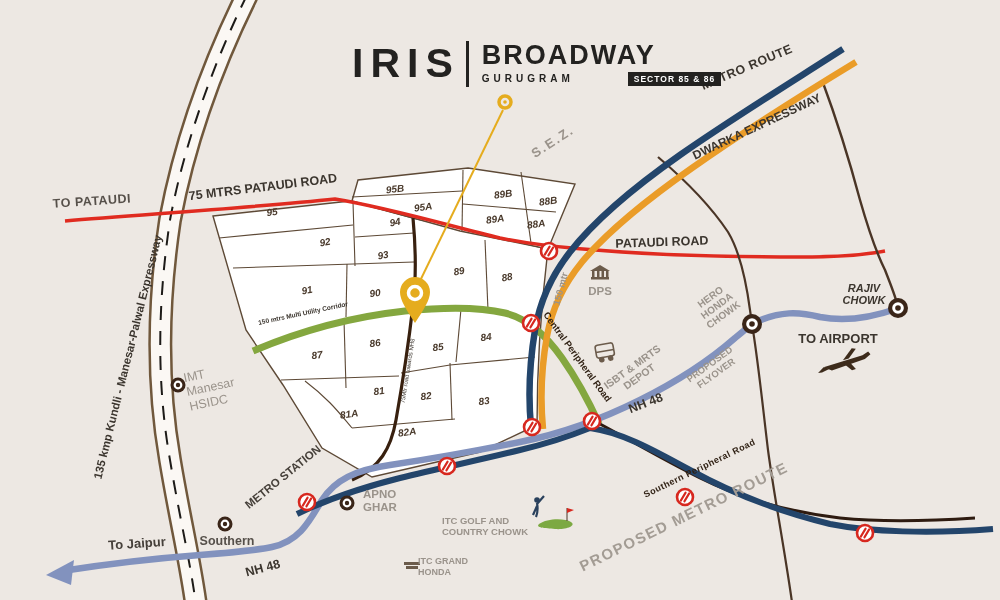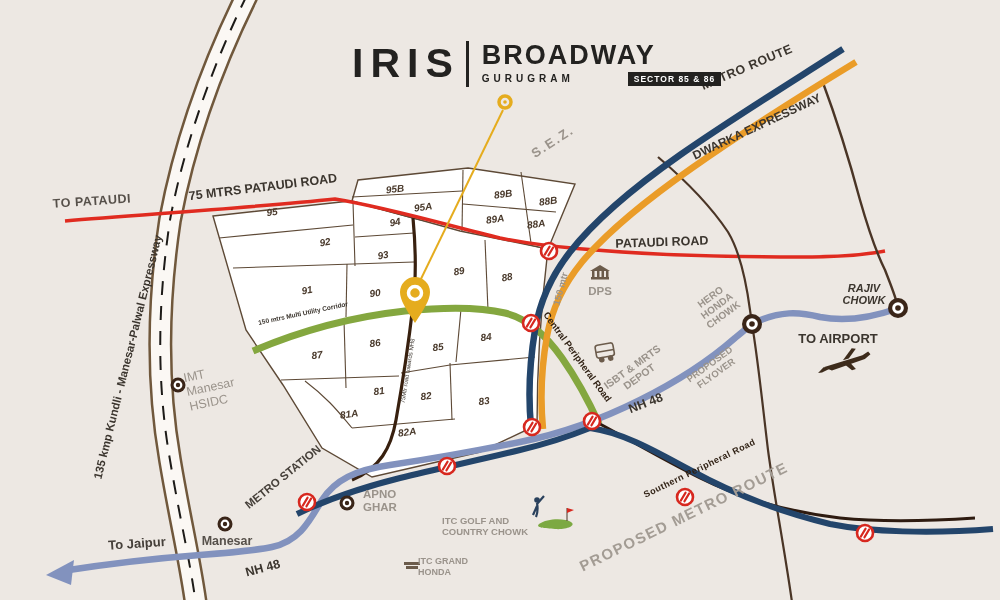--- a/index.html
+++ b/index.html
@@ -159,21 +159,21 @@
 <div class="lbl" style="left:747px;top:68px;transform:translate(-50%,-50%) rotate(-23deg);font-size:12.5px;font-weight:bold;letter-spacing:.5px;">METRO ROUTE</div>
 <div class="lbl" style="left:757px;top:127px;transform:translate(-50%,-50%) rotate(-25deg);font-size:12px;font-weight:bold;">DWARKA EXPRESSWAY</div>
 <div class="lbl gray" style="left:553px;top:142px;transform:translate(-50%,-50%) rotate(-33deg);font-size:13px;font-weight:600;letter-spacing:2px;">S.E.Z.</div>
 <div class="lbl" style="left:128px;top:357px;transform:translate(-50%,-50%) rotate(-76deg);font-size:11.5px;font-weight:bold;">135 kmp Kundli - Manesar-Palwal Expressway</div>
 <div class="lbl wrap" style="left:864px;top:294px;transform:translate(-50%,-50%);font-size:11px;font-weight:bold;width:72px;font-style:italic;">RAJIV CHOWK</div>
 <div class="lbl" style="left:838px;top:339px;transform:translate(-50%,-50%);font-size:13px;font-weight:bold;">TO AIRPORT</div>
 <div class="lbl gray" style="left:600px;top:291px;transform:translate(-50%,-50%);font-size:11.5px;font-weight:600;">DPS</div>
 <div class="lbl wrap gray" style="left:218px;top:386px;transform:translate(-50%,-50%) rotate(-12deg);font-size:12.5px;width:64px;line-height:1.15;text-align:left;">IMT Manesar HSIDC</div>
 <div class="lbl" style="left:283px;top:477px;transform:translate(-50%,-50%) rotate(-39deg);font-size:11.5px;font-weight:bold;color:#46403a;">METRO STATION</div>
 <div class="lbl wrap gray" style="left:388px;top:501px;transform:translate(-50%,-50%);font-size:11.5px;font-weight:bold;width:50px;text-align:left;line-height:1.15;">APNO GHAR</div>
-<div class="lbl" style="left:227px;top:542px;transform:translate(-50%,-50%);font-size:12.5px;font-weight:600;color:#56504a;">Manesar</div>
+<div class="lbl" style="left:227px;top:542px;transform:translate(-50%,-50%);font-size:12.5px;font-weight:600;color:#56504a;">Southern</div>
 <div class="lbl" style="left:137px;top:544px;transform:translate(-50%,-50%) rotate(-4deg);font-size:13px;font-weight:bold;color:#46403a;">To Jaipur</div>
 <div class="lbl" style="left:263px;top:569px;transform:translate(-50%,-50%) rotate(-15deg);font-size:12.5px;font-weight:bold;">NH 48</div>
 <div class="lbl" style="left:646px;top:404px;transform:translate(-50%,-50%) rotate(-21deg);font-size:12.5px;font-weight:bold;">NH 48</div>
 <div class="lbl" style="left:700px;top:469px;transform:translate(-50%,-50%) rotate(-26deg);font-size:9px;font-weight:bold;color:#2e1f12;letter-spacing:.5px;">Southern Peripheral Road</div>
 <div class="lbl gray" style="left:684px;top:517px;transform:translate(-50%,-50%) rotate(-26deg);font-size:15px;font-weight:bold;letter-spacing:1.5px;color:#a39c94;">PROPOSED METRO ROUTE</div>
 <div class="lbl wrap gray" style="left:717px;top:306px;transform:translate(-50%,-50%) rotate(-36deg);font-size:10px;font-weight:bold;width:48px;line-height:1.12;">HERO HONDA CHOWK</div>
 <div class="lbl wrap gray" style="left:713px;top:369px;transform:translate(-50%,-50%) rotate(-36deg);font-size:9.5px;font-weight:bold;width:62px;line-height:1.12;">PROPOSED FLYOVER</div>
 <div class="lbl wrap gray" style="left:636px;top:372px;transform:translate(-50%,-50%) rotate(-36deg);font-size:10.5px;font-weight:bold;width:74px;line-height:1.12;">ISBT &amp; MRTS DEPOT</div>
 <div class="lbl" style="left:577px;top:357px;transform:translate(-50%,-50%) rotate(54deg);font-size:9.5px;font-weight:bold;color:#2e1f12;">Central Peripheral Road</div>
 <div class="lbl gray" style="left:561px;top:289px;transform:translate(-50%,-50%) rotate(-75deg);font-size:9.5px;font-weight:600;">150 mtr</div>

